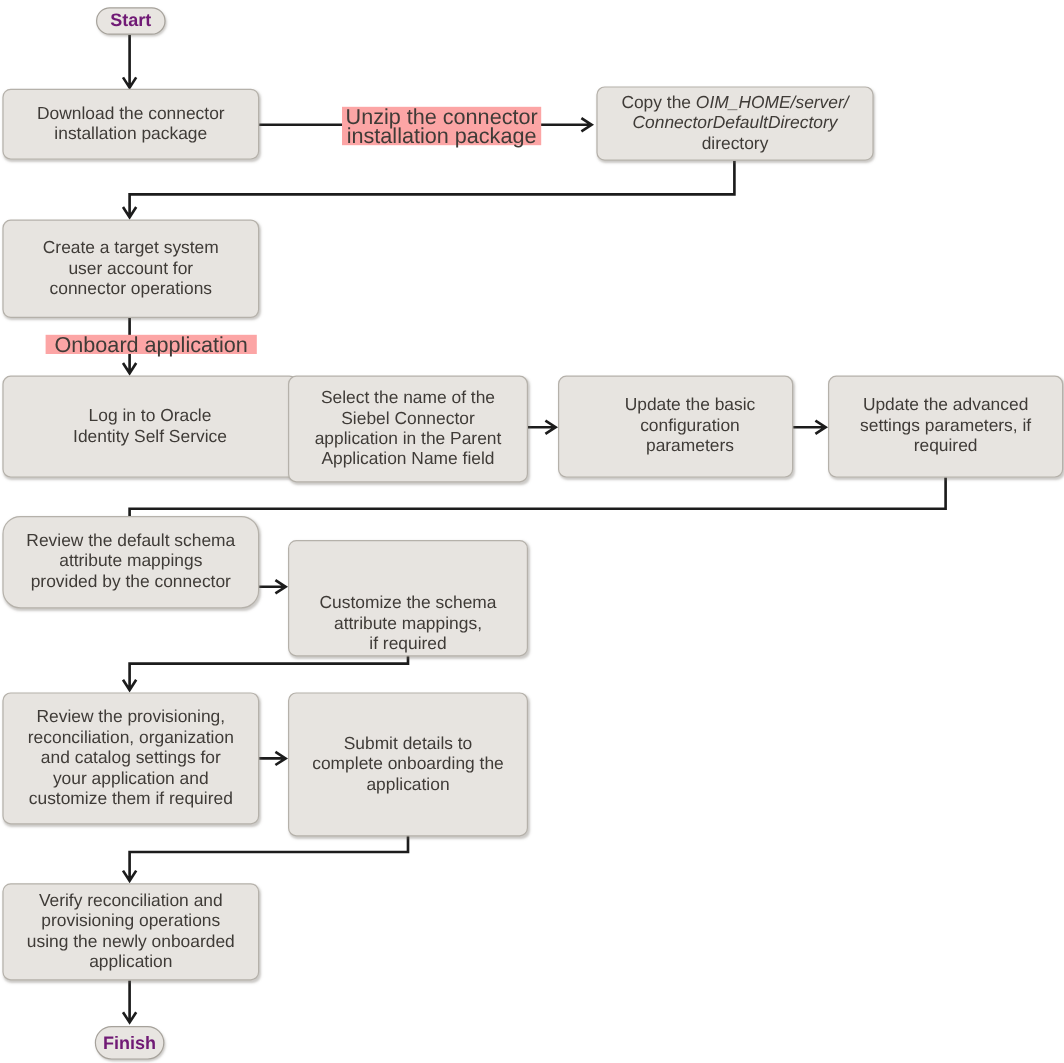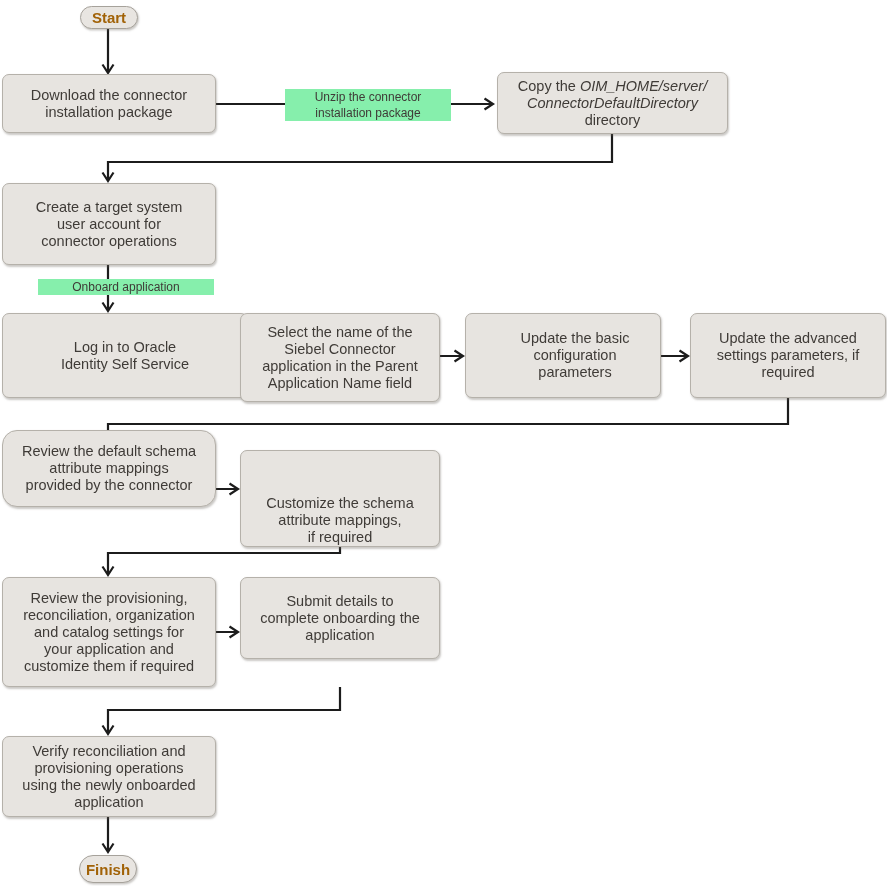--- a/index.html
+++ b/index.html
@@ -43,51 +43,51 @@
   .terminal {
     position: absolute;
     box-sizing: border-box;
     background: #e8e5e1;
     border: 1.4px solid #a6a29b;
     border-radius: 14px;
     box-shadow: 1px 1.5px 2px rgba(105, 100, 92, 0.35);
     display: flex;
     align-items: center;
     justify-content: center;
-    color: #a16207;
+    color: #701a75;
     font-size: 15px;
     font-weight: bold;
     z-index: 2;
   }
   .edge-label {
     position: absolute;
-    background: #86efac;
+    background: #fca5a5;
     color: #3f3b37;
-    font-size: 12px;
+    font-size: 18px;
     line-height: 16px;
     text-align: center;
     white-space: pre-line;
     z-index: 3;
   }
 
   
   .t-start  { left: 80px;  top: 6px;   width: 58px;  height: 23px; }
   .t-finish { left: 79px;  top: 855px; width: 58px;  height: 28px; }
 
   .n-download { left: 2px;   top: 74px;  width: 214px; height: 59px; }
   .n-copy     { left: 497px; top: 72px;  width: 231px; height: 62px; }
   .n-create   { left: 2px;   top: 183px; width: 214px; height: 82px; }
   .n-login    { left: 2px;   top: 313px; width: 246px; height: 85px; }
   .n-select   { left: 240px; top: 313px; width: 200px; height: 89px; }
   .n-basic    { left: 465px; top: 313px; width: 196px; height: 85px; padding-left: 24px; }
   .n-advanced { left: 690px; top: 313px; width: 196px; height: 85px; }
   .n-revschema{ left: 2px;   top: 430px; width: 214px; height: 77px; border-radius: 15px; }
   .n-custom   { left: 240px; top: 450px; width: 200px; height: 97px; align-items: flex-end; }
   .n-revprov  { left: 2px;   top: 577px; width: 214px; height: 110px; }
-  .n-submit   { left: 240px; top: 577px; width: 200px; height: 82px; }
+  .n-submit   { left: 240px; top: 577px; width: 200px; height: 120px; }
   .n-verify   { left: 2px;   top: 736px; width: 214px; height: 81px; }
 
   .l-unzip   { left: 285px; top: 89px;  width: 166px; }
   .l-onboard { left: 38px;  top: 279px; width: 176px; }
 </style>
 </head>
 <body>
 
 <div class="canvas">
 

